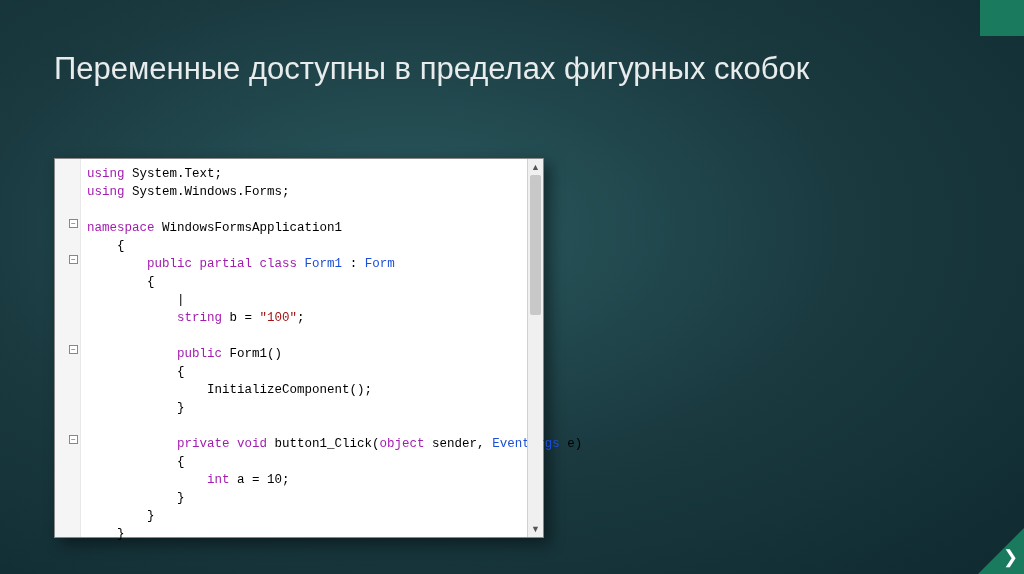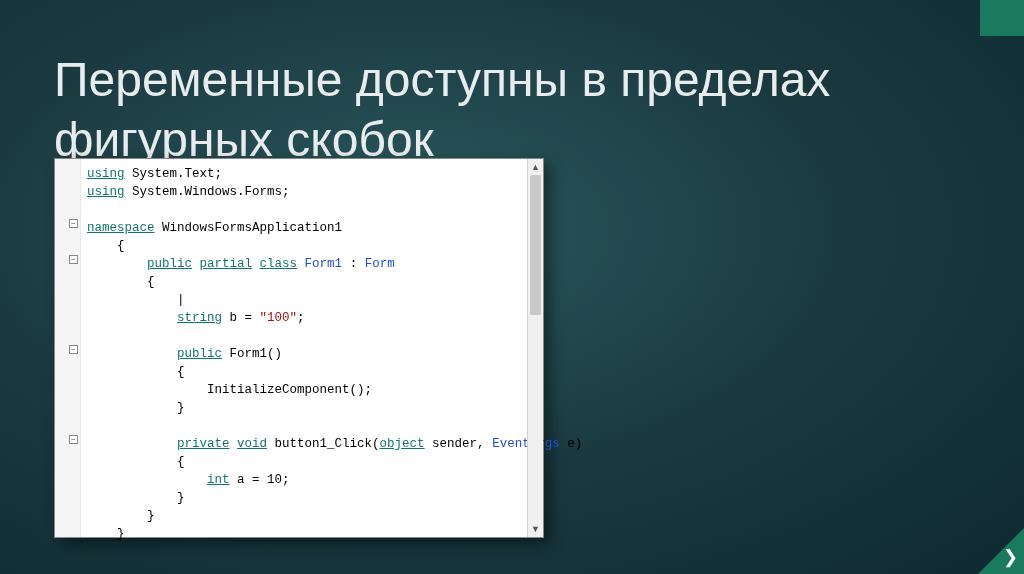--- a/index.html
+++ b/index.html
@@ -18,21 +18,21 @@
     width: 44px;
     height: 36px;
     background: #1a7a5e;
   }
   .title {
     position: absolute;
     top: 50px;
     left: 54px;
     right: 54px;
     color: #e8ecec;
-    font-size: 48px;
+    font-size: 31px;
     font-weight: 300;
     line-height: 1.25;
   }
   .code-window {
     position: absolute;
     top: 158px;
     left: 54px;
     width: 490px;
     height: 380px;
     background: #ffffff;
@@ -63,21 +63,21 @@
     width: 9px;
     height: 9px;
     border: 1px solid #888;
     background: #fff;
     font-size: 8px;
     line-height: 7px;
     text-align: center;
     color: #555;
     cursor: pointer;
   }
-  .kw { color: #0f766e; text-decoration: underline; }
+  .kw { color: #a21caf; }
   .type { color: #1d4ed8; }
   .str { color: #a31515; }
   .code-line { position: relative; height: 18px; }
   .scrollbar-v {
     position: absolute;
     right: 0;
     top: 0;
     bottom: 0;
     width: 16px;
     background: #f0f0f0;

